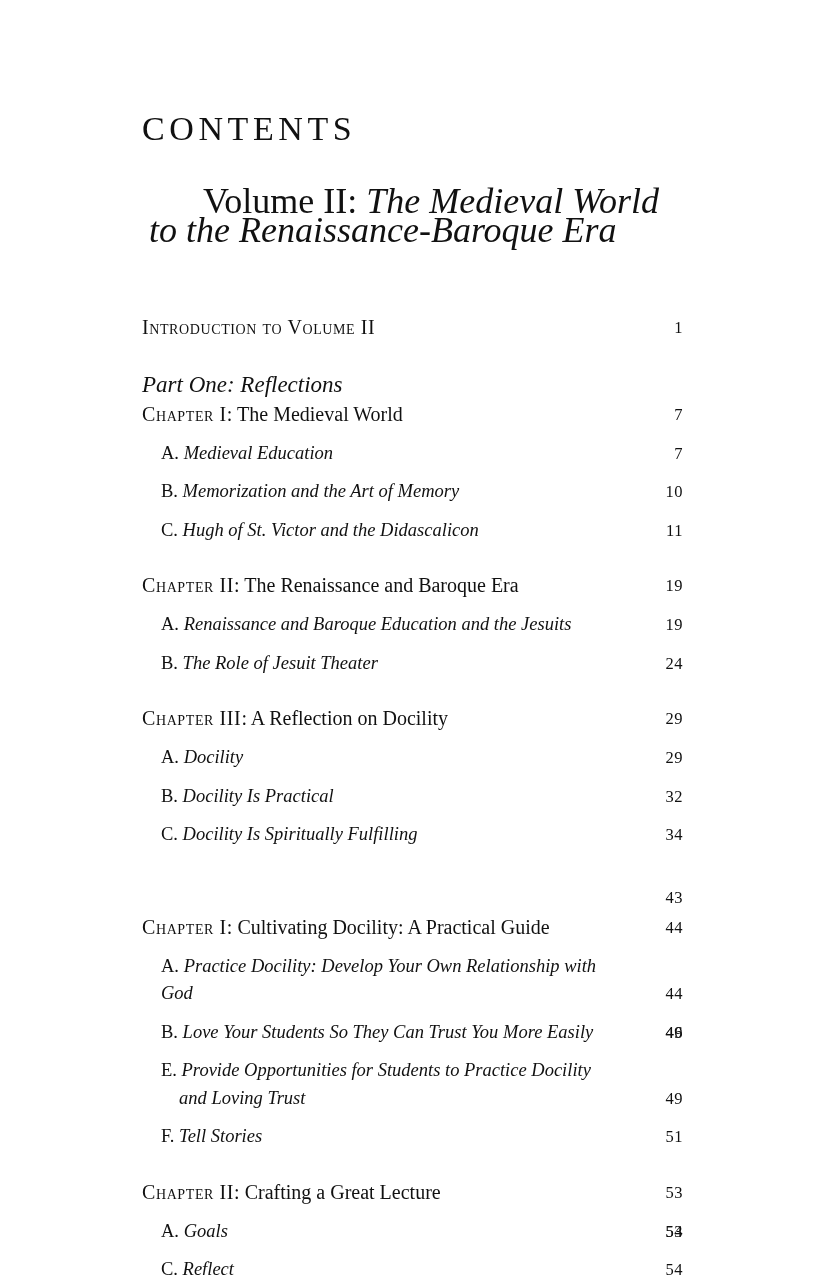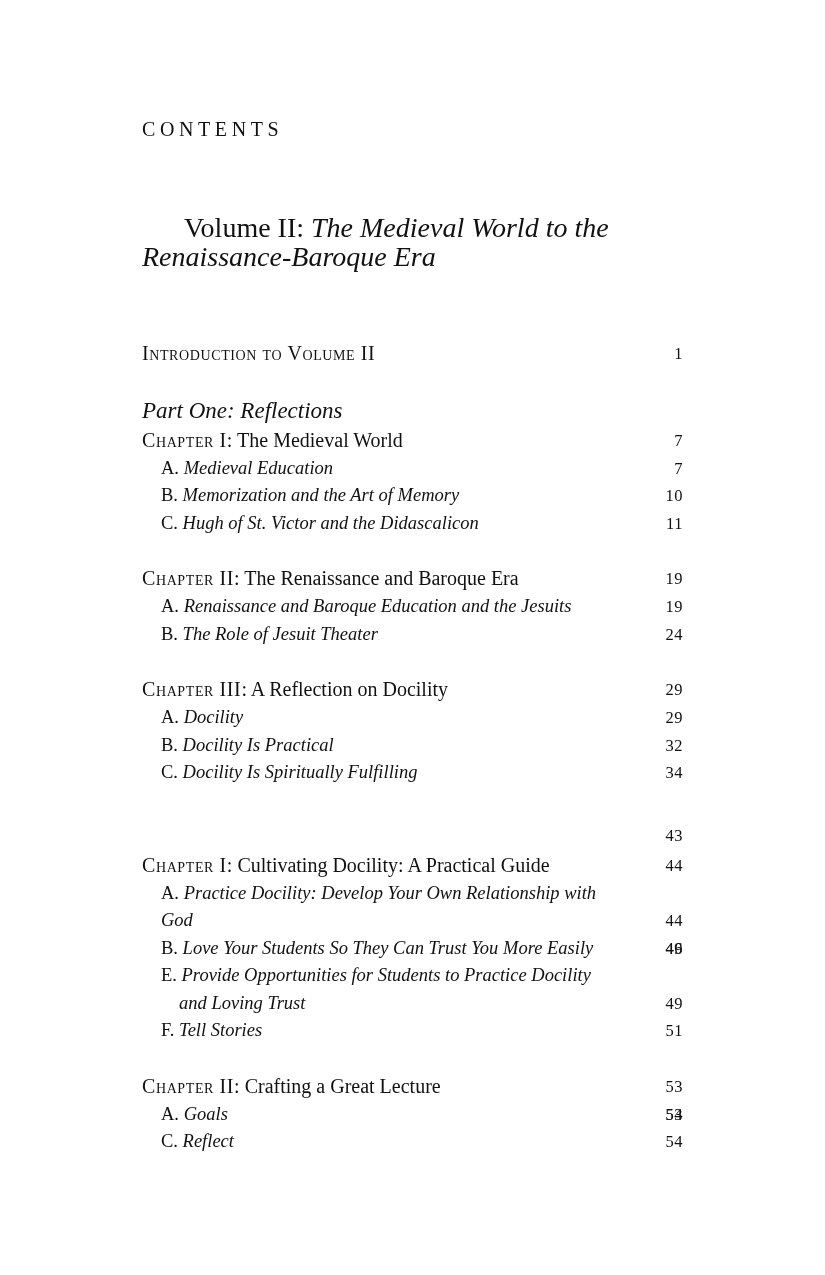--- a/index.html
+++ b/index.html
@@ -23,32 +23,32 @@
   }
   .content {
     position: absolute;
     left: 142px;
     top: 112px;
     width: 541px;
   }
 
   
   .contents-title {
-    font-size: 20px;
+    font-size: 34px;
     line-height: 34px;
     letter-spacing: 4.6px;
     font-weight: normal;
-    margin: 0 0 38px 0;
+    margin: 0 0 12px 0;
     white-space: pre;
   }
 
   .volume-title {
-    font-size: 28px;
+    font-size: 36px;
     line-height: 29px;
-    margin: 0 0 40px 0;
+    margin: 0 0 40px 7px;
     white-space: pre-wrap;
   }
   .volume-title .vt-roman { font-style: normal; }
   .volume-title .vt-italic { font-style: italic; }
 
   
   .row {
     position: relative;
     display: block;
     font-size: 19px;
@@ -99,21 +99,21 @@
 
   
   .row-sub {
     margin-left: 19px;
     padding-right: 77px;
     font-size: 18.5px;
     line-height: 27.5px;
   }
   .row-sub .sub-letter { font-style: normal; }
   .row-sub .sub-title { font-style: italic; }
-  .row-sub .txt { text-indent: 0; }
+  .row-sub .txt { text-indent: 0; margin-top: 11px; }
   .row-sub.wrap .txt {
     padding-left: 18px;
     text-indent: -18px;
     max-width: 430px;
   }
 
   .gap-group { margin-top: 27px; }
   .gap-part  { margin-top: 64px; }
   .group-tight { margin-top: 0; }
 </style>

